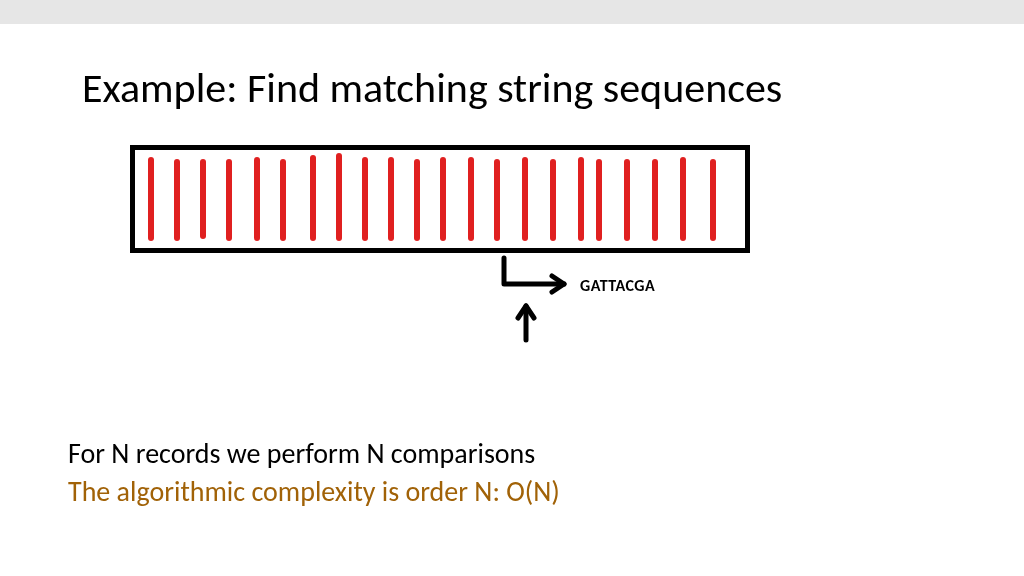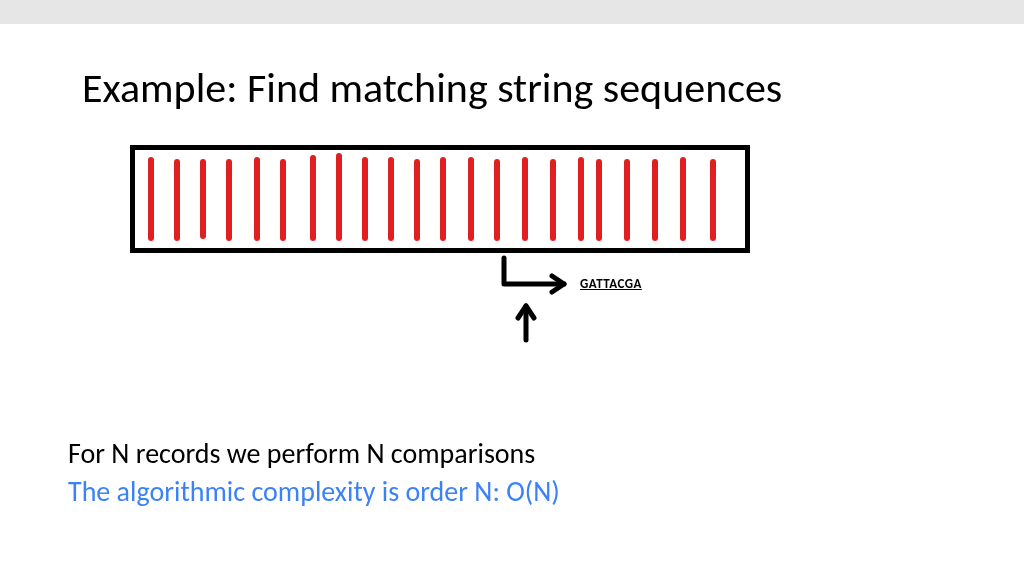--- a/index.html
+++ b/index.html
@@ -50,37 +50,36 @@
     position: absolute;
     left: 486px;
     top: 254px;
     width: 260px;
     height: 110px;
   }
   .label {
     position: absolute;
     left: 94px;
     top: 22px;
-    font-size: 13px;
+    font-size: 16px;
     font-weight: 700;
     letter-spacing: 0.5px;
-    text-decoration: underline;
   }
   .body1 {
     position: absolute;
     left: 68px;
     top: 436px;
     font-size: 28px;
   }
   .body2 {
     position: absolute;
     left: 68px;
     top: 474px;
     font-size: 28px;
-    color: #3b82f6;
+    color: #a16207;
   }
 </style>
 </head>
 <body>
 
 <div class="topbar"></div>
 
 <div class="title">Example: Find matching string sequences</div>
 
 <div class="diagram">

